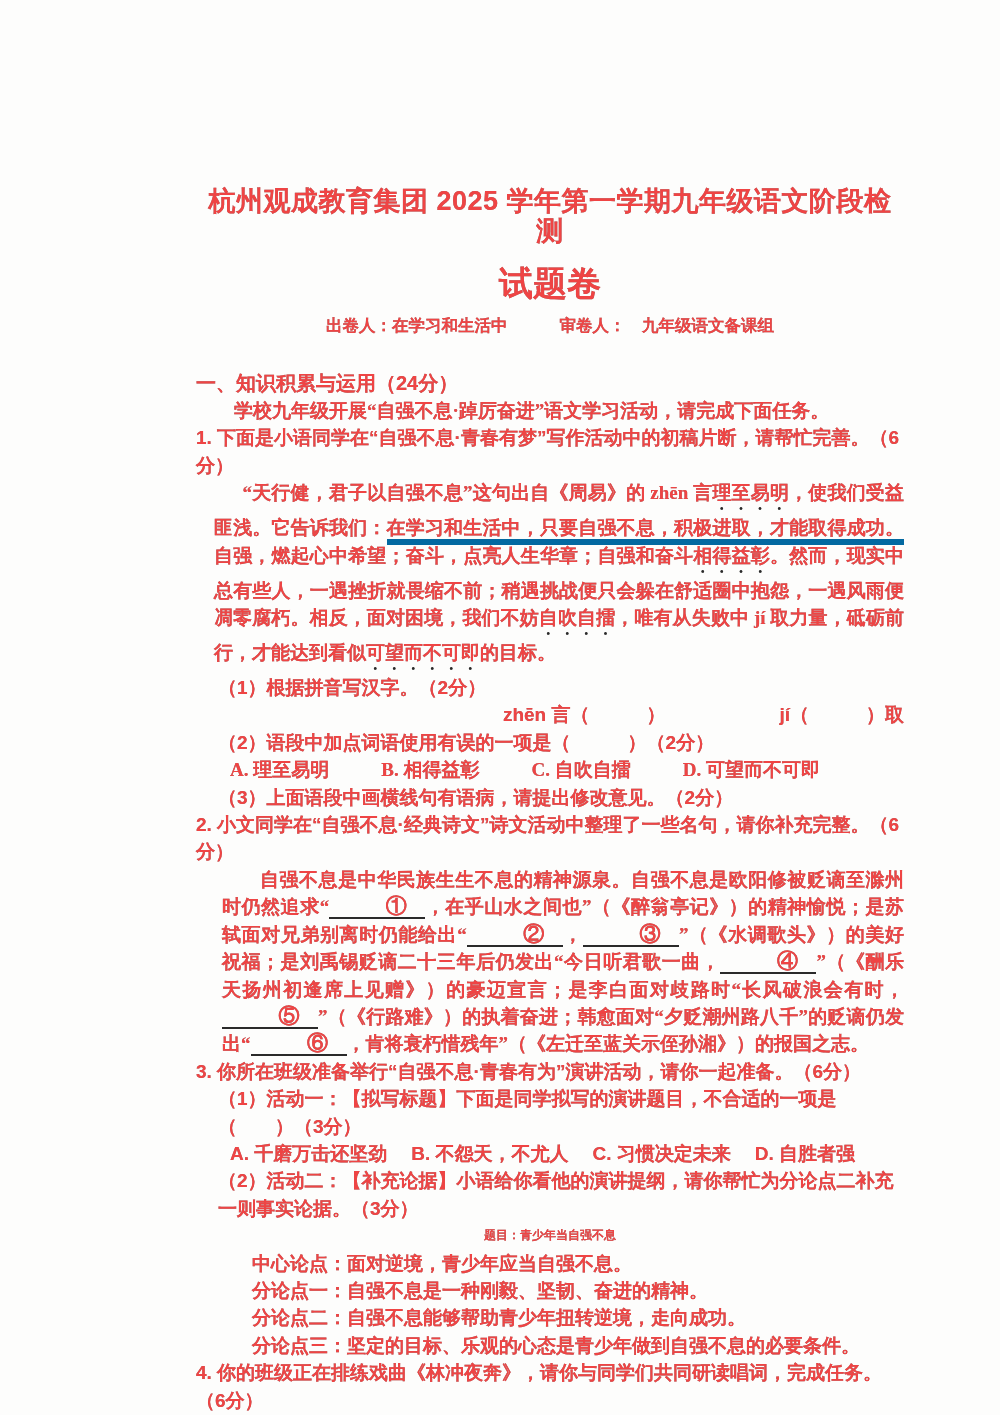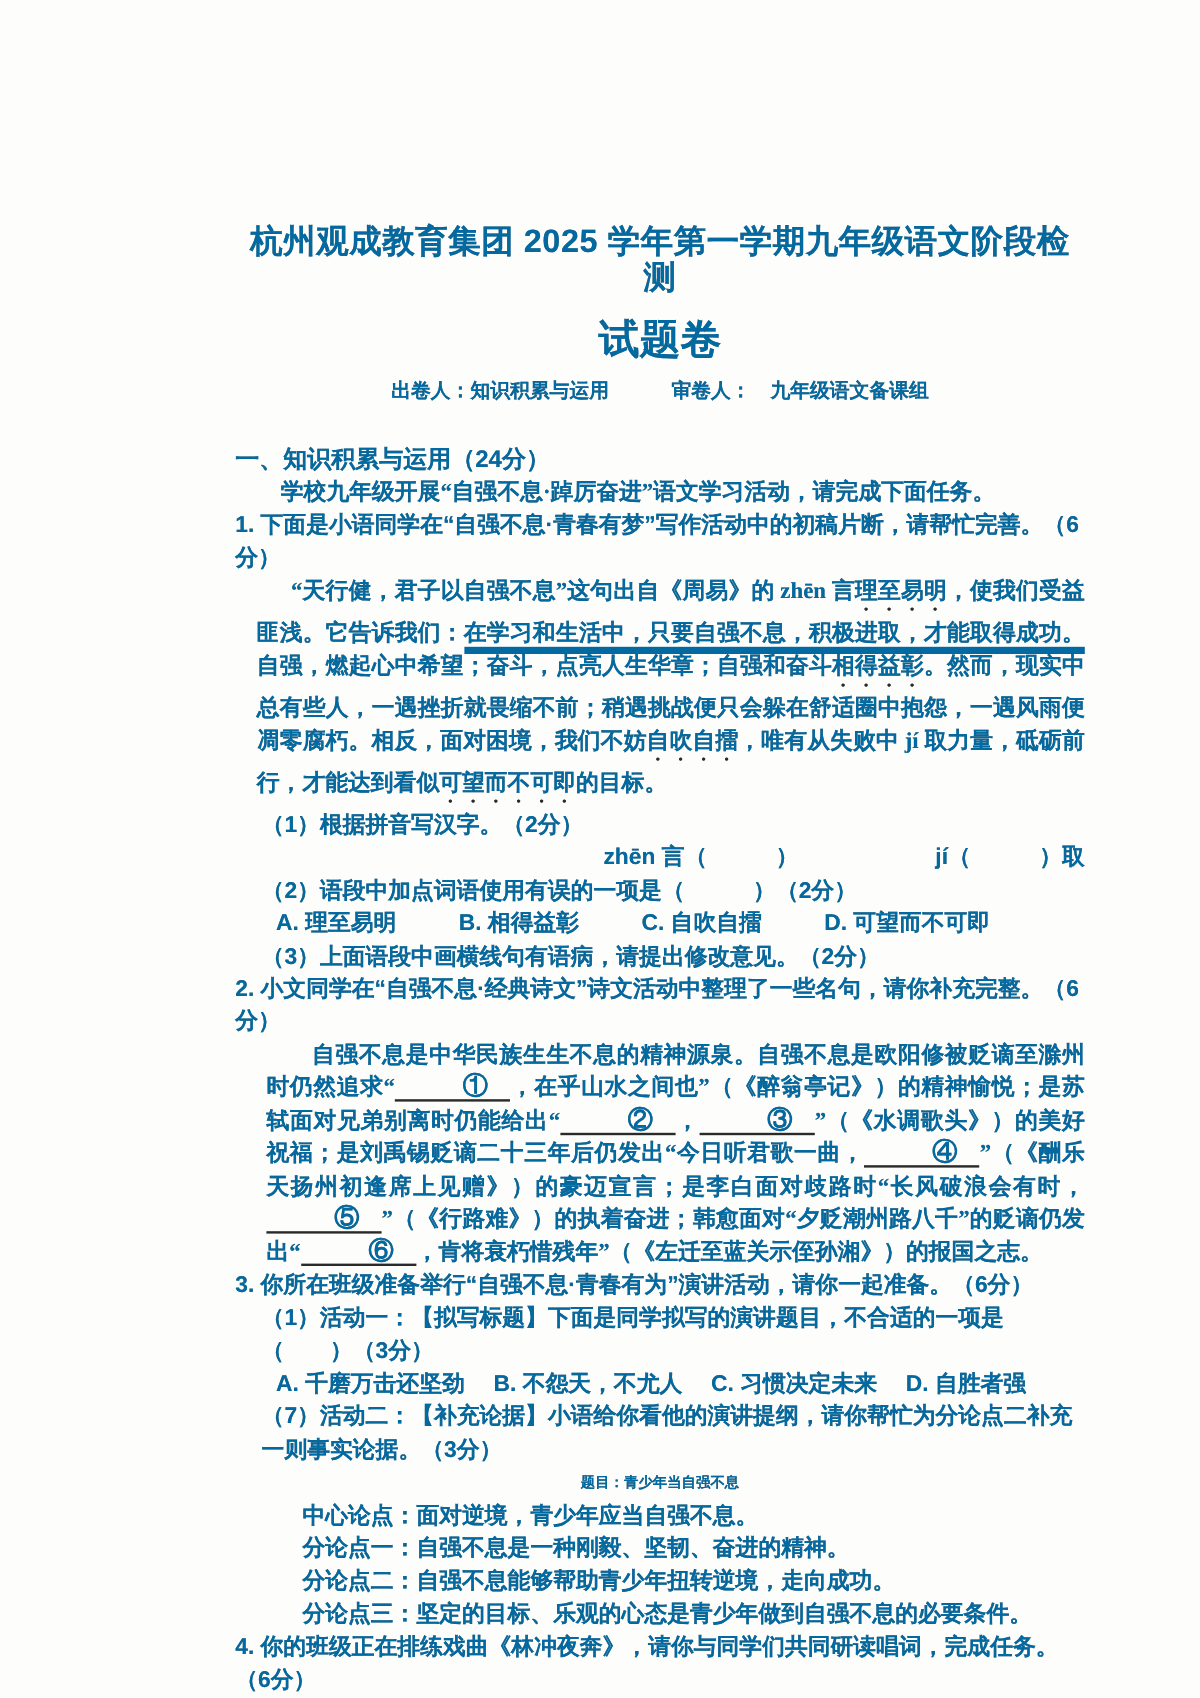--- a/index.html
+++ b/index.html
@@ -5,21 +5,21 @@
   * { box-sizing: border-box; margin: 0; padding: 0; }
   html, body { background: #e9e9e9; }
   body { font-family: "Liberation Serif", serif; }
 
   .page {
     position: relative;
     width: 1000px;
     height: 1415px;
     margin: 0 auto;
     background: #fdfdfc;
-    color: #0369a1;
+    color: #ef4444;
     overflow: hidden;
     text-shadow: 0 0 0.5px rgba(30,30,30,0.55);
   }
 
   .content {
     position: absolute;
     left: 196px;
     top: 186px;
     width: 708px;
   }
@@ -87,21 +87,21 @@
     font-weight: 700;
     text-align: right;
   }
   .options-row {
     display: flex;
     margin-left: 34px;
     font-family: "Liberation Sans", sans-serif;
     font-weight: 700;
     white-space: nowrap;
   }
-  .options-row.q1 { gap: 52px; }
+  .options-row.q1 { gap: 52px; font-family: Liberation Serif, serif; }
   .options-row.q3 { gap: 24px; }
 
   
   .seg-normal { }
   .seg-underline {
     border-bottom: 6px solid #0369a1;
     padding-bottom: 1px;
   }
   .seg-dotted {
     -webkit-text-emphasis: filled dot #2a2a2a;
@@ -134,21 +134,21 @@
 </head>
 <body>
 
 <div class="page">
   <div class="content">
 
     <div class="title">杭州观成教育集团 2025 学年第一学期九年级语文阶段检测</div>
     <div class="subtitle">试题卷</div>
 
     <div class="authors">
-      <span>出卷人：知识积累与运用</span>
+      <span>出卷人：在学习和生活中</span>
       <span>审卷人：　九年级语文备课组</span>
     </div>
 
     <div class="sec-heading">一、知识积累与运用（24分）</div>
     <div class="line intro">学校九年级开展“自强不息·踔厉奋进”语文学习活动，请完成下面任务。</div>
 
     <div class="stem">1. 下面是小语同学在“自强不息·青春有梦”写作活动中的初稿片断，请帮忙完善。（6分）</div>
     <div class="passage q1"><span class="seg-normal">“天行健，君子以自强不息”这句出自《周易》的 zhēn 言</span><span class="seg-dotted">理至易明</span><span class="seg-normal">，使我们受益匪浅。它告诉我们：</span><span class="seg-underline">在学习和生活中，只要自强不息，积极进取，才能取得成功。</span><span class="seg-normal">自强，燃起心中希望；奋斗，点亮人生华章；自强和奋斗</span><span class="seg-dotted">相得益彰</span><span class="seg-normal">。然而，现实中总有些人，一遇挫折就畏缩不前；稍遇挑战便只会躲在舒适圈中抱怨，一遇风雨便凋零腐朽。相反，面对困境，我们不妨</span><span class="seg-dotted">自吹自擂</span><span class="seg-normal">，唯有从失败中 jí 取力量，砥砺前行，才能达到看似</span><span class="seg-dotted">可望而不可即</span><span class="seg-normal">的目标。</span></div>
 
     <div class="sub-label">（1）根据拼音写汉字。（2分）</div>
@@ -168,21 +168,21 @@
     <div class="passage q2"><span class="seg-normal">自强不息是中华民族生生不息的精神源泉。自强不息是欧阳修被贬谪至滁州时仍然追求“</span><span class="seg-blank">①</span><span class="seg-normal">，在乎山水之间也”（《醉翁亭记》）的精神愉悦；是苏轼面对兄弟别离时仍能给出“</span><span class="seg-blank">②</span><span class="seg-normal">，</span><span class="seg-blank">③</span><span class="seg-normal">”（《水调歌头》）的美好祝福；是刘禹锡贬谪二十三年后仍发出“今日听君歌一曲，</span><span class="seg-blank">④</span><span class="seg-normal">”（《酬乐天扬州初逢席上见赠》）的豪迈宣言；是李白面对歧路时“长风破浪会有时，</span><span class="seg-blank">⑤</span><span class="seg-normal">”（《行路难》）的执着奋进；韩愈面对“夕贬潮州路八千”的贬谪仍发出“</span><span class="seg-blank">⑥</span><span class="seg-normal">，肯将衰朽惜残年”（《左迁至蓝关示侄孙湘》）的报国之志。</span></div>
 
     <div class="stem">3. 你所在班级准备举行“自强不息·青春有为”演讲活动，请你一起准备。（6分）</div>
     <div class="sub-label">（1）活动一：【拟写标题】下面是同学拟写的演讲题目，不合适的一项是（　　）（3分）</div>
     <div class="options-row q3">
         <span class="option">A. 千磨万击还坚劲</span>
         <span class="option">B. 不怨天，不尤人</span>
         <span class="option">C. 习惯决定未来</span>
         <span class="option">D. 自胜者强</span>
       </div>
-    <div class="sub-label">（7）活动二：【补充论据】小语给你看他的演讲提纲，请你帮忙为分论点二补充一则事实论据。（3分）</div>
+    <div class="sub-label">（2）活动二：【补充论据】小语给你看他的演讲提纲，请你帮忙为分论点二补充一则事实论据。（3分）</div>
 
     <div class="outline">
       <div class="outline-title">题目：青少年当自强不息</div>
       <div>
           <span class="line outline-line">中心论点：面对逆境，青少年应当自强不息。</span>
           <span class="line outline-line">分论点一：自强不息是一种刚毅、坚韧、奋进的精神。</span>
           <span class="line outline-line">分论点二：自强不息能够帮助青少年扭转逆境，走向成功。</span>
           <span class="line outline-line">分论点三：坚定的目标、乐观的心态是青少年做到自强不息的必要条件。</span>
         </div>
     </div>

